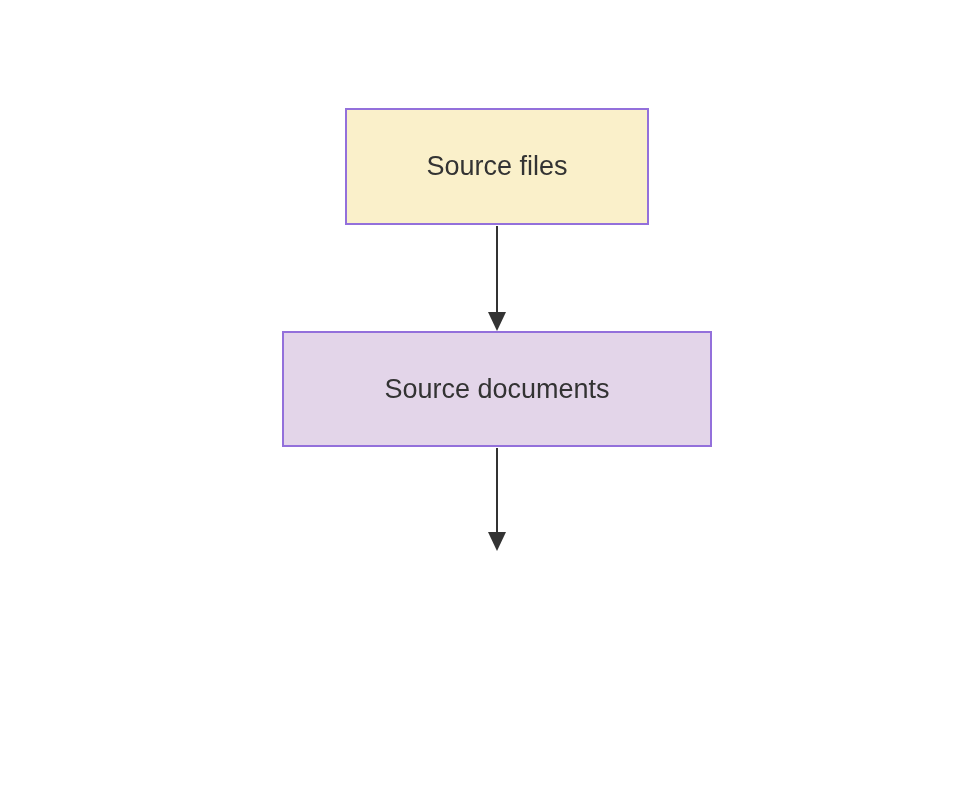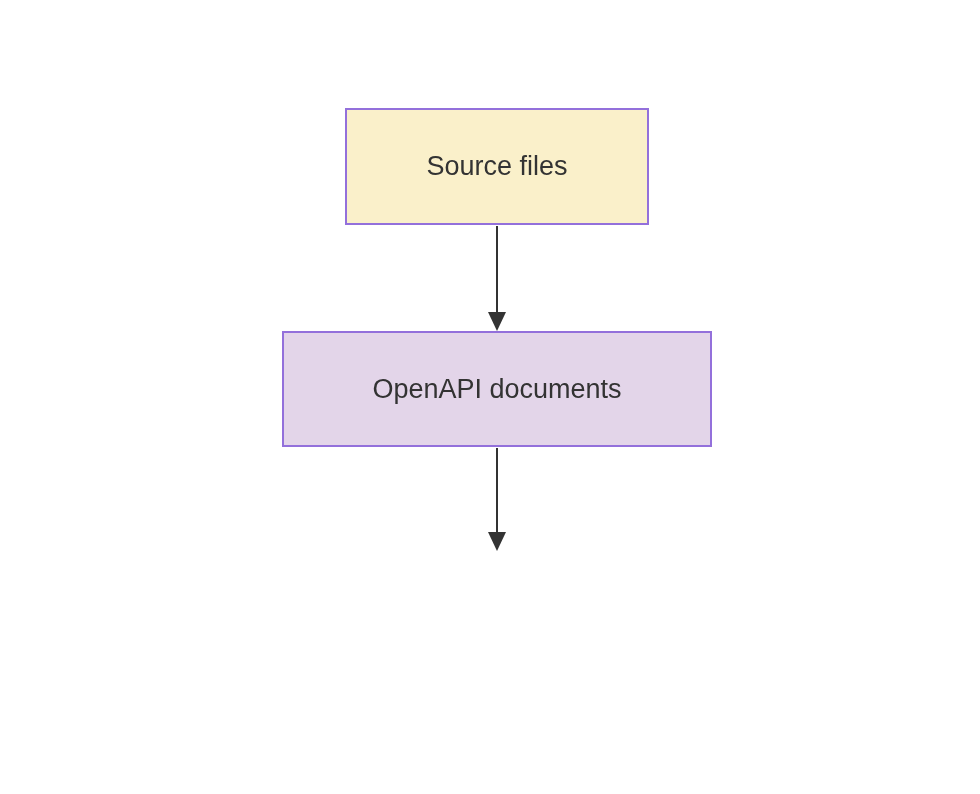--- a/index.html
+++ b/index.html
@@ -53,17 +53,17 @@
       <line x1="497" y1="448" x2="497" y2="535" stroke-width="2" stroke="#333333"></line>
       <polygon points="488,532 506,532 497,551" fill="#333333"></polygon>
     </g>
   </svg>
 
   <div class="node" id="node-source-files" style="background-color: rgb(250, 240, 202); border-color: rgb(147, 112, 219);">
     <span>Source files</span>
   </div>
 
   <div class="node" id="node-openapi-documents" style="background-color: rgb(227, 213, 233); border-color: rgb(147, 112, 219);">
-    <span>OpenAPI documents</span>
+    <span>Source documents</span>
   </div>
 
 
 </div>
 
 </body></html>

